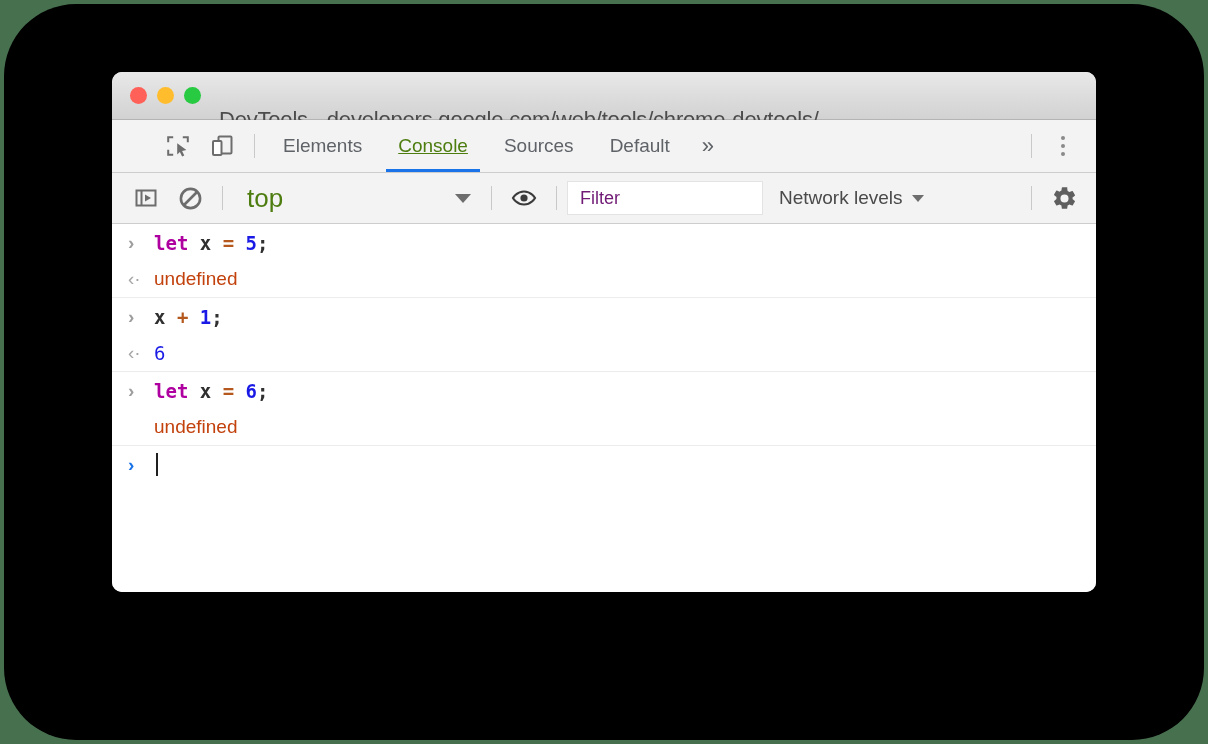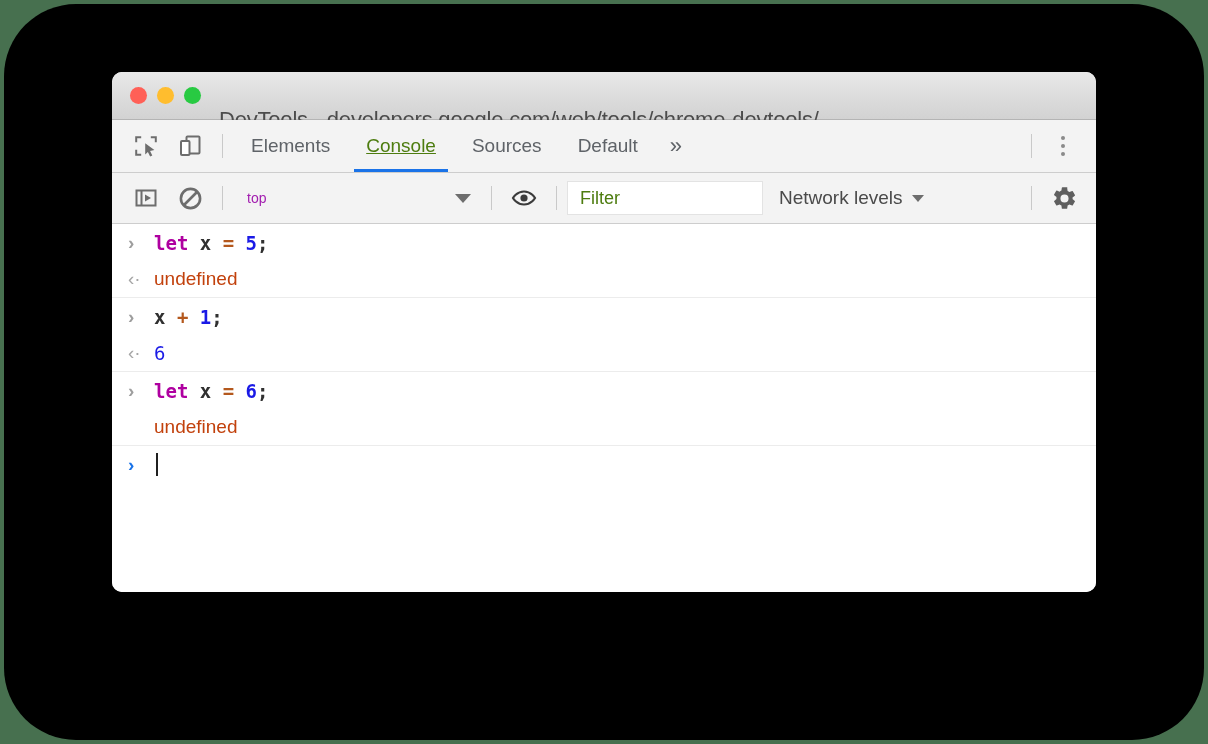--- a/index.html
+++ b/index.html
@@ -73,20 +73,21 @@
 
   
   #tabbar {
     position: relative;
     height: 53px;
     background: #f3f3f3;
     border-bottom: 1px solid #cdcdcd;
     display: flex;
     align-items: center;
     box-sizing: border-box;
+    padding-left: 32px;
   }
   .tb-icon {
     width: 44px;
     height: 44px;
     display: flex;
     align-items: center;
     justify-content: center;
   }
   .tb-icon:first-child { margin-left: 12px; }
   .vsep {
@@ -151,22 +152,22 @@
   #ctx-select {
     display: flex;
     align-items: center;
     width: 248px;
     height: 34px;
     padding: 0 10px 0 14px;
     box-sizing: border-box;
   }
   #ctx-label {
     flex: 1;
-    font-size: 14px;
-    color: #a21caf;
+    font-size: 26px;
+    color: #4d7c0f;
   }
   .caret {
     width: 0;
     height: 0;
     border-left: 8px solid transparent;
     border-right: 8px solid transparent;
     border-top: 9px solid #6d6d6d;
   }
   .caret.small {
     border-left-width: 6px;
@@ -178,21 +179,21 @@
     height: 34px;
     background: #ffffff;
     border: 1px solid #e3e3e3;
     box-sizing: border-box;
     display: flex;
     align-items: center;
     padding: 0 12px;
   }
   #filter-placeholder {
     font-size: 18px;
-    color: #4d7c0f;
+    color: #701a75;
   }
   #levels {
     display: flex;
     align-items: center;
     gap: 9px;
     margin-left: 16px;
     margin-right: 2px;
   }
   #levels-label {
     font-size: 19px;

